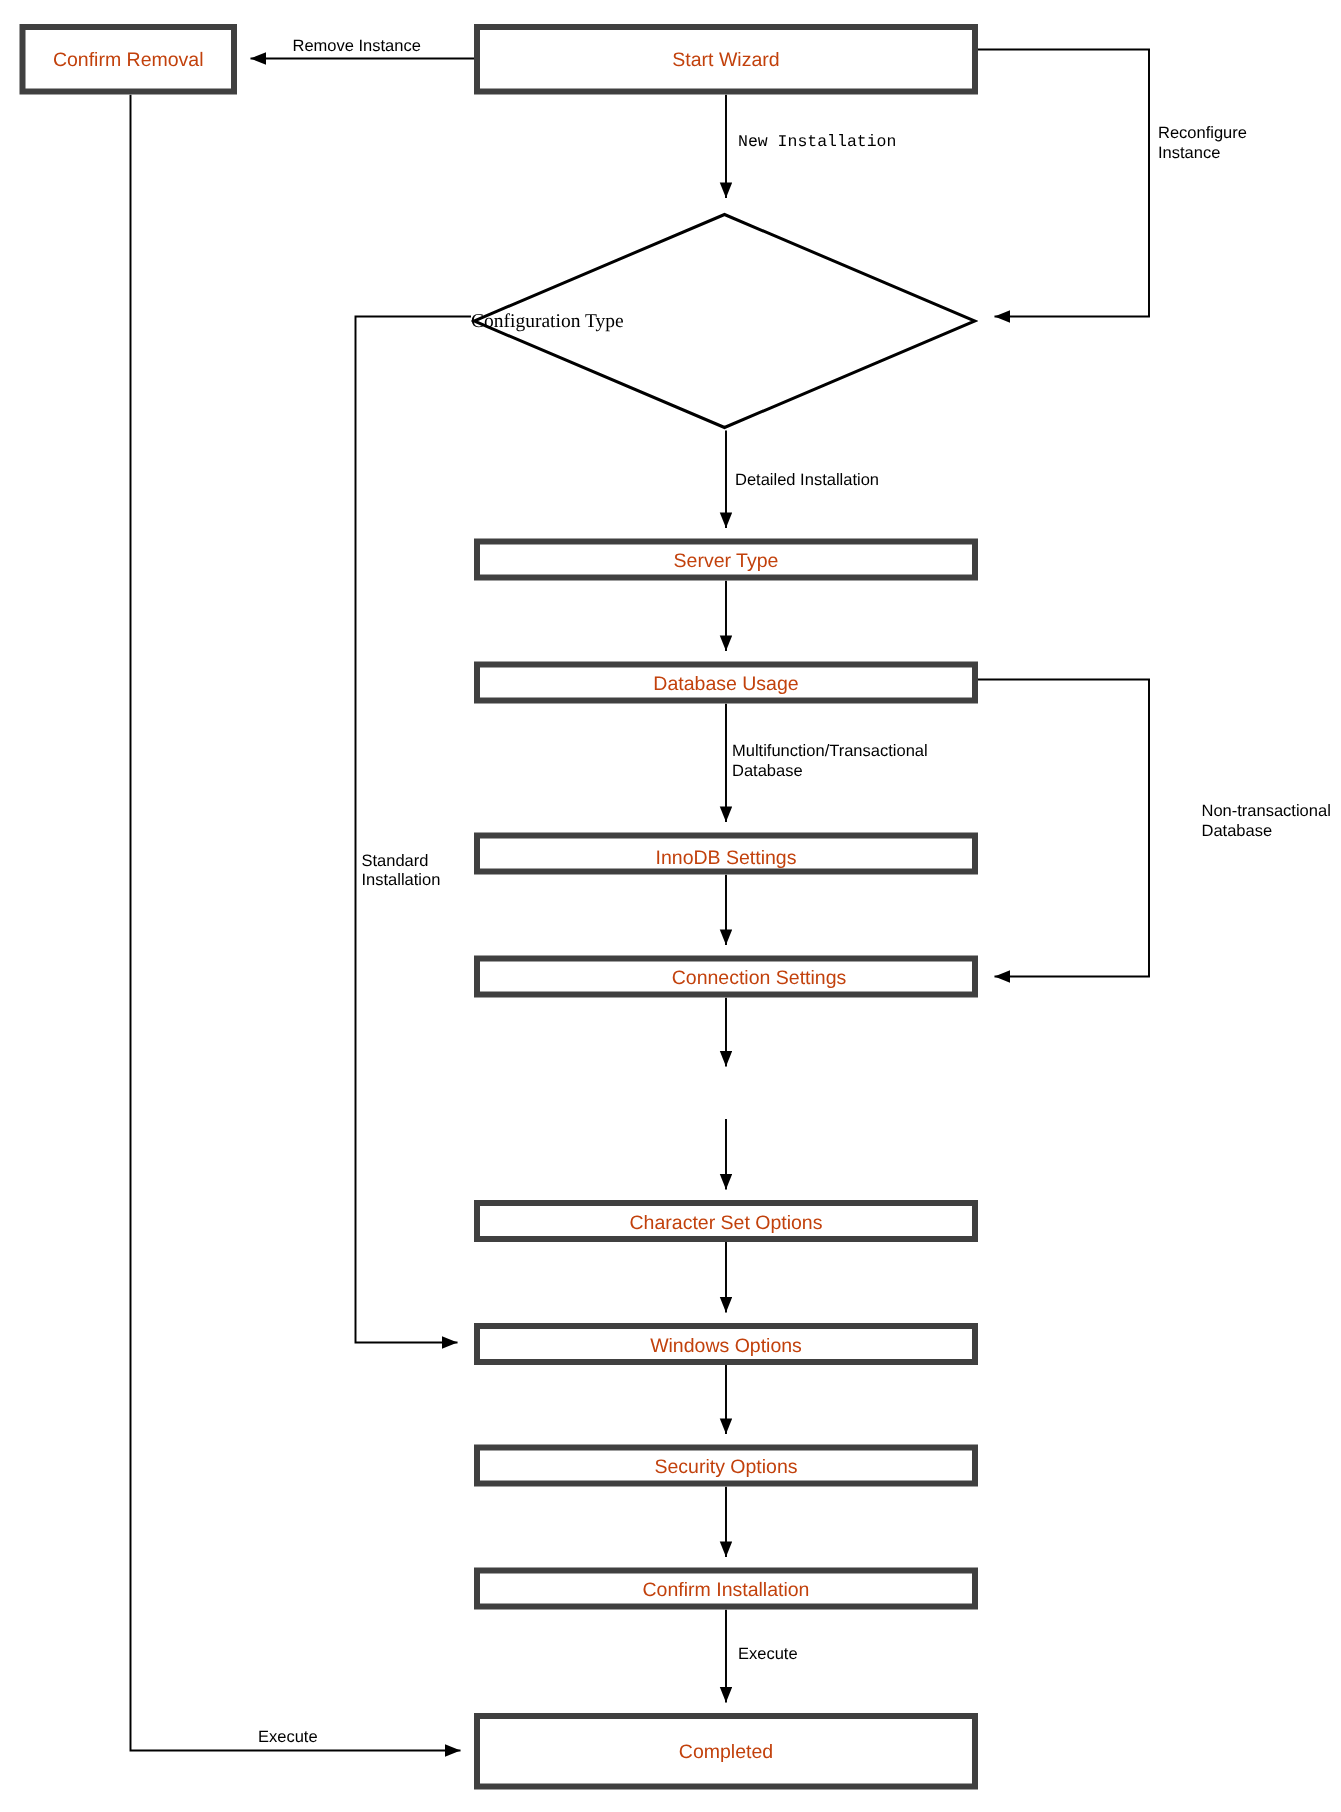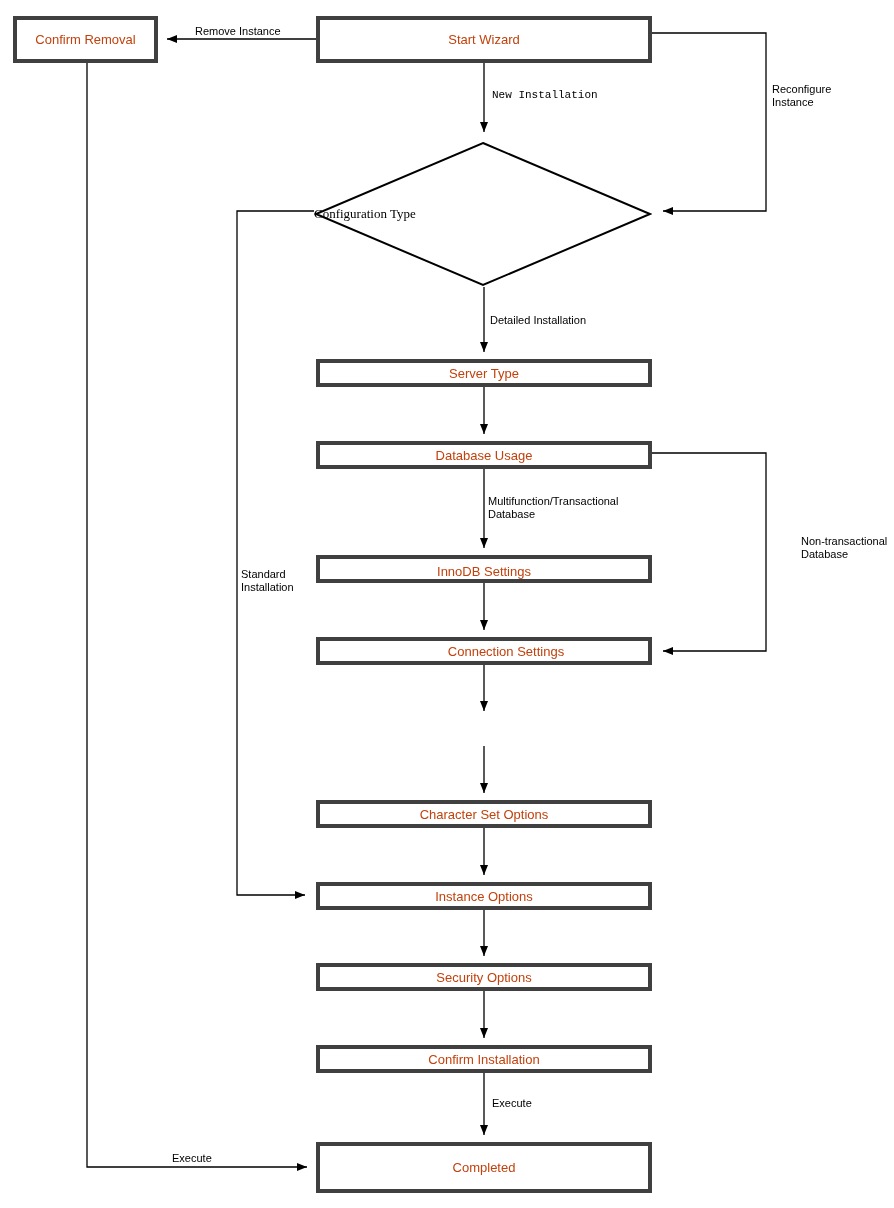--- a/index.html
+++ b/index.html
@@ -172,21 +172,21 @@
   <div class="node" style="left:316px; top:637px; width:336px; height:28px;padding-left:44px;">
     <span>Connection Settings</span>
   </div>
 
 
   <div class="node" style="left:316px; top:800px; width:336px; height:28px;">
     <span>Character Set Options</span>
   </div>
 
   <div class="node" style="left:316px; top:882px; width:336px; height:28px;">
-    <span>Instance Options</span>
+    <span>Windows Options</span>
   </div>
 
   <div class="node" style="left:316px; top:963px; width:336px; height:28px;">
     <span>Security Options</span>
   </div>
 
   <div class="node" style="left:316px; top:1142px; width:336px; height:51px;">
     <span>Completed</span>
   </div>
 

